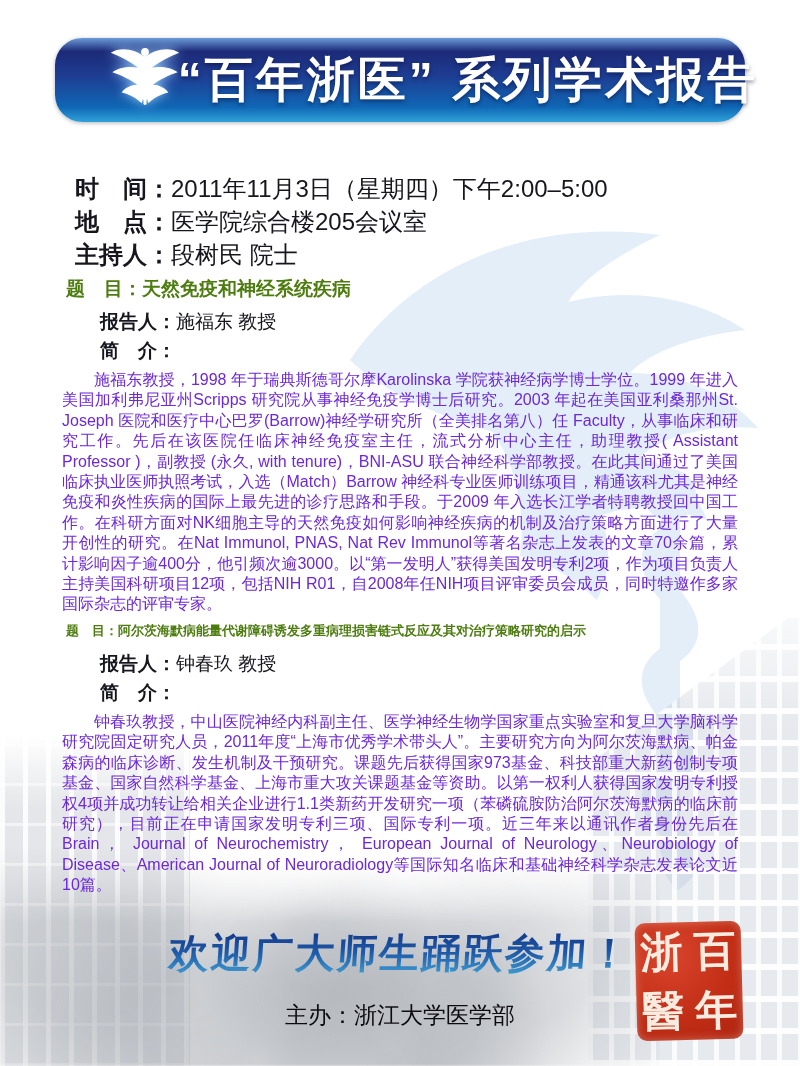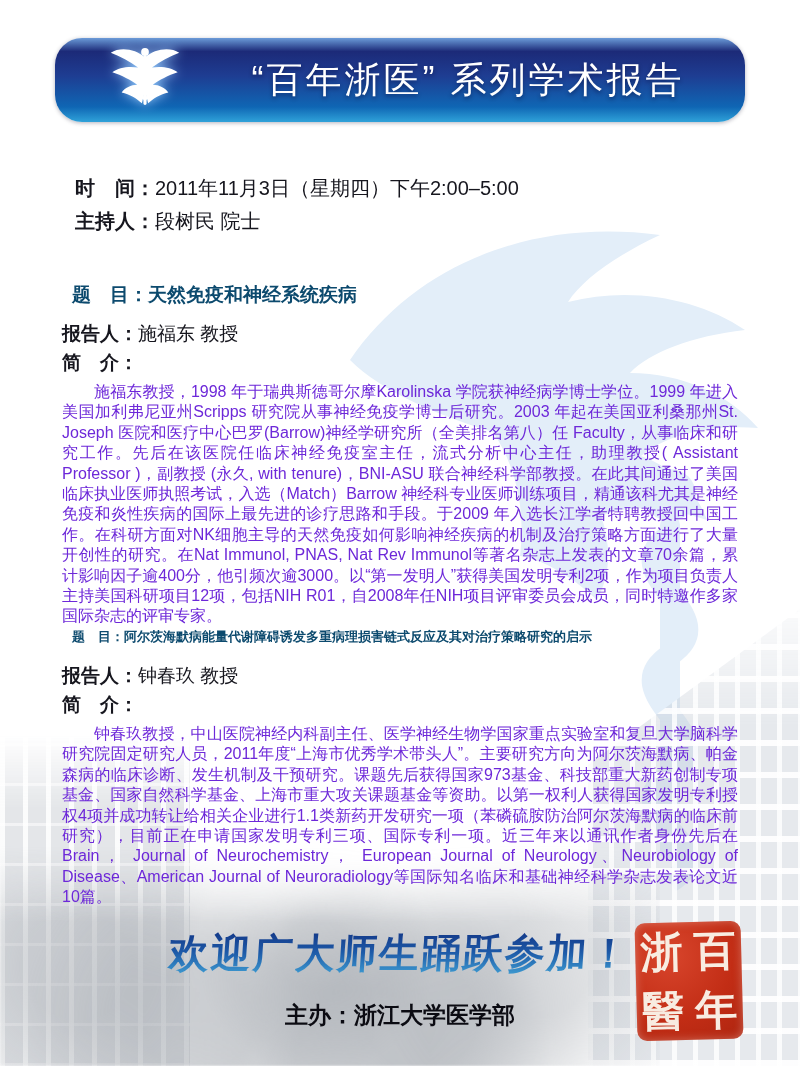--- a/index.html
+++ b/index.html
@@ -51,50 +51,50 @@
     background:linear-gradient(180deg,#6b9bd8 0%,#1c2a78 16%,#1e3d92 45%,#0f66b4 82%,#2fa2d9 100%);
     box-shadow:0 1px 4px rgba(0,0,40,.3);
   }
   .banner-icon{
     position:absolute;left:48px;top:7px;width:84px;height:70px;
     filter:drop-shadow(0 0 6px rgba(150,205,255,.95));
   }
   .banner-title{
     position:absolute;left:140px;right:4px;top:0;height:100%;
     display:flex;align-items:center;justify-content:center;
-    color:#ffffff;font-size:36px;font-weight:normal;letter-spacing:3px;
+    color:#ffffff;font-size:48px;font-weight:bold;letter-spacing:3px;
     text-shadow:0 2px 4px rgba(0,0,40,.45);
     white-space:nowrap;
   }
   
   .content{position:absolute;z-index:1;left:0;top:0;width:800px;height:1066px;}
-  .info{position:absolute;left:75px;top:172px;font-size:20px;line-height:33px;}
+  .info{position:absolute;left:75px;top:172px;font-size:24px;line-height:33px;}
   .info-row .lbl{font-weight:bold;}
   .talk{position:absolute;left:62px;width:676px;}
   .talk-1{top:270px;}
   .talk-2{top:612px;}
-  .topic{font-size:19px;font-weight:bold;color:#0c4a6e;line-height:29px;margin:10px;white-space:nowrap;}
+  .topic{font-size:19px;font-weight:bold;color:#4d7c0f;line-height:29px;margin:4px;white-space:nowrap;}
   .talk-2 .topic{font-size:13px;}
   .meta{font-size:19px;line-height:29px;margin:0;}
-  .meta .lbl{font-weight:bold;}
+  .meta .lbl{font-weight:bold;margin-left:38px;}
   .abstract{
     margin:5px 0 0 0;font-size:16px;line-height:20.4px;
     text-align:justify;text-indent:2em;color:#6d28d9;
   }
   .welcome{
     position:absolute;left:0;top:926px;width:800px;text-align:center;
     font-size:40px;font-weight:bold;letter-spacing:2px;
     background:linear-gradient(180deg,#143a8a 12%,#1d5aa8 48%,#41a0d4 92%);
     -webkit-background-clip:text;background-clip:text;color:transparent;
     transform:skewX(-4deg);
     white-space:nowrap;
   }
   .organizer{
     position:absolute;left:0;top:1000px;width:800px;text-align:center;
-    font-size:23px;font-weight:bold;color:#0b0b12;
+    font-size:23px;font-weight:normal;color:#0b0b12;
     font-family:"Liberation Serif", serif;
   }
   
   .seal{
     position:absolute;z-index:1;left:636px;top:922px;width:106px;height:118px;
     border-radius:10px;transform:rotate(-1.5deg);
     background:radial-gradient(circle at 32% 28%, #d8452c 0%, #c22d15 58%, #ae2510 100%);
     box-shadow:inset 0 0 10px rgba(255,236,224,.35);
     display:grid;grid-template-columns:1fr 1fr;grid-template-rows:1fr 1fr;
   }
@@ -136,20 +136,23 @@
   <div class="banner-title">“百年浙医” 系列学术报告</div>
 </div>
 
 <div class="content">
 
   <div class="info">
     <div class="info-row">
       <span class="lbl">时　间：</span><span>2011年11月3日（星期四）下午2:00–5:00</span>
     </div>
     <div class="info-row">
+      <span class="lbl">地　点：</span><span>医学院综合楼205会议室</span>
+    </div>
+    <div class="info-row">
       <span class="lbl">主持人：</span><span>段树民 院士</span>
     </div>
   </div>
 
   <section class="talk talk-1">
     <p class="topic"><span>题　目：</span><span>天然免疫和神经系统疾病</span></p>
     <p class="meta"><span class="lbl">报告人：</span><span>施福东 教授</span></p>
     <p class="meta"><span class="lbl">简　介：</span></p>
     <p class="abstract">施福东教授，1998 年于瑞典斯德哥尔摩Karolinska 学院获神经病学博士学位。1999 年进入美国加利弗尼亚州Scripps 研究院从事神经免疫学博士后研究。2003 年起在美国亚利桑那州St. Joseph 医院和医疗中心巴罗(Barrow)神经学研究所（全美排名第八）任 Faculty，从事临床和研究工作。先后在该医院任临床神经免疫室主任，流式分析中心主任，助理教授( Assistant Professor )，副教授 (永久, with tenure)，BNI-ASU 联合神经科学部教授。在此其间通过了美国临床执业医师执照考试，入选（Match）Barrow 神经科专业医师训练项目，精通该科尤其是神经免疫和炎性疾病的国际上最先进的诊疗思路和手段。于2009 年入选长江学者特聘教授回中国工作。在科研方面对NK细胞主导的天然免疫如何影响神经疾病的机制及治疗策略方面进行了大量开创性的研究。在Nat Immunol, PNAS, Nat Rev Immunol等著名杂志上发表的文章70余篇，累计影响因子逾400分，他引频次逾3000。以“第一发明人”获得美国发明专利2项，作为项目负责人主持美国科研项目12项，包括NIH R01，自2008年任NIH项目评审委员会成员，同时特邀作多家国际杂志的评审专家。</p>
   </section>

